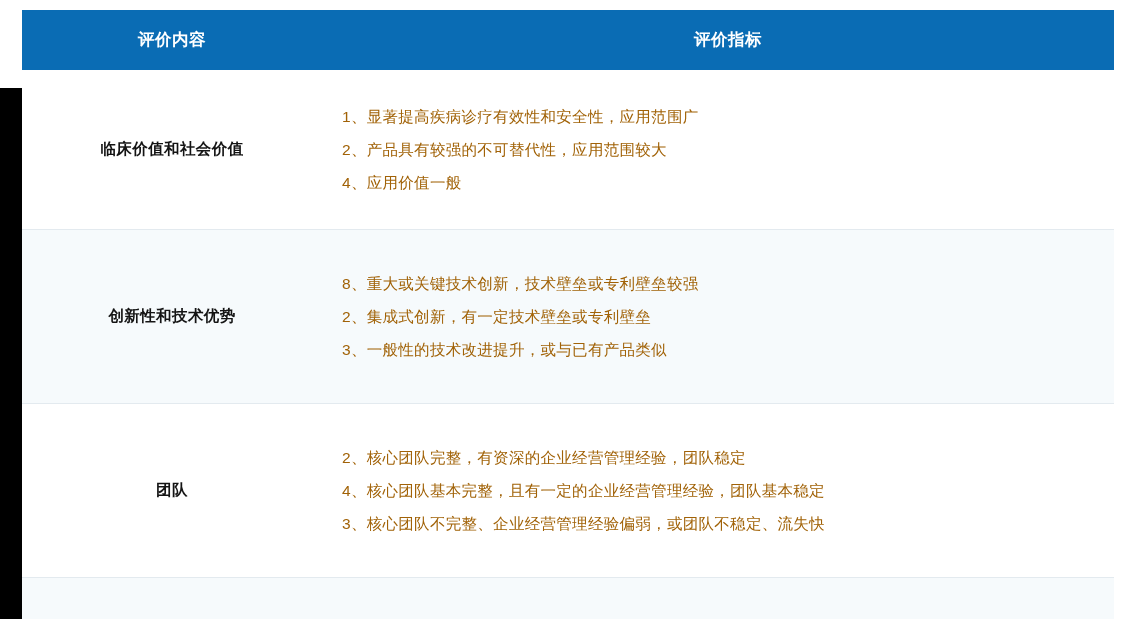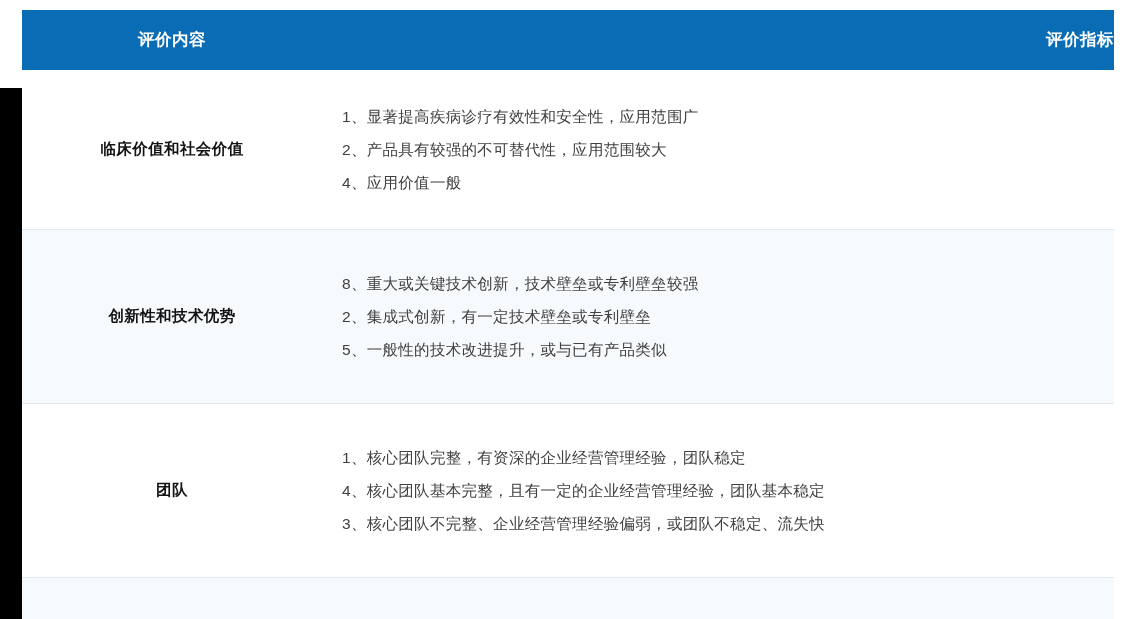--- a/index.html
+++ b/index.html
@@ -57,21 +57,21 @@
     height: 60px;
     text-align: center;
     vertical-align: middle;
     padding: 0;
     letter-spacing: 0.5px;
   }
   thead th.left-head {
     text-align: center;
   }
   thead th.ind-head {
-    text-align: right;
+    text-align: center;
     padding-left: 20px;
   }
   tbody td {
     vertical-align: middle;
     padding: 12px;
     border-bottom: 1px solid #e3eaef;
     color: #1b1b1b;
   }
   tbody tr.odd td {
     background: #ffffff;
@@ -82,21 +82,21 @@
   td.cat {
     text-align: center;
     font-size: 15.5px;
     font-weight: bold;
     color: #141414;
     letter-spacing: 0.4px;
   }
   td.ind {
     padding: 18px 16px 18px 20px;
     font-size: 15.5px;
-    color: #404040;
+    color: #a16207;
     line-height: 33px;
   }
   .ind-line {
     white-space: nowrap;
     letter-spacing: 0.3px;
   }
   .row-h-1 td { height: 123px; }
   .row-h-2 td { height: 137px; }
   .row-h-3 td { height: 137px; }
   .row-h-4 td { height: 137px; border-bottom: none; }
@@ -126,27 +126,27 @@
           <div class="ind-line">1、显著提高疾病诊疗有效性和安全性，应用范围广</div>
           <div class="ind-line">2、产品具有较强的不可替代性，应用范围较大</div>
           <div class="ind-line">4、应用价值一般</div>
         </td>
       </tr>
       <tr class="even row-h-2">
         <td class="cat">创新性和技术优势</td>
         <td class="ind">
           <div class="ind-line">8、重大或关键技术创新，技术壁垒或专利壁垒较强</div>
           <div class="ind-line">2、集成式创新，有一定技术壁垒或专利壁垒</div>
-          <div class="ind-line">5、一般性的技术改进提升，或与已有产品类似</div>
+          <div class="ind-line">3、一般性的技术改进提升，或与已有产品类似</div>
         </td>
       </tr>
       <tr class="odd row-h-3">
         <td class="cat">团队</td>
         <td class="ind">
-          <div class="ind-line">1、核心团队完整，有资深的企业经营管理经验，团队稳定</div>
+          <div class="ind-line">2、核心团队完整，有资深的企业经营管理经验，团队稳定</div>
           <div class="ind-line">4、核心团队基本完整，且有一定的企业经营管理经验，团队基本稳定</div>
           <div class="ind-line">3、核心团队不完整、企业经营管理经验偏弱，或团队不稳定、流失快</div>
         </td>
       </tr>
       <tr class="even row-h-4">
         <td class="cat">市场拓展情况</td>
         <td class="ind">
           <div class="ind-line">销售情况好，完成预期销售，市场反响好</div>
 
         </td>

